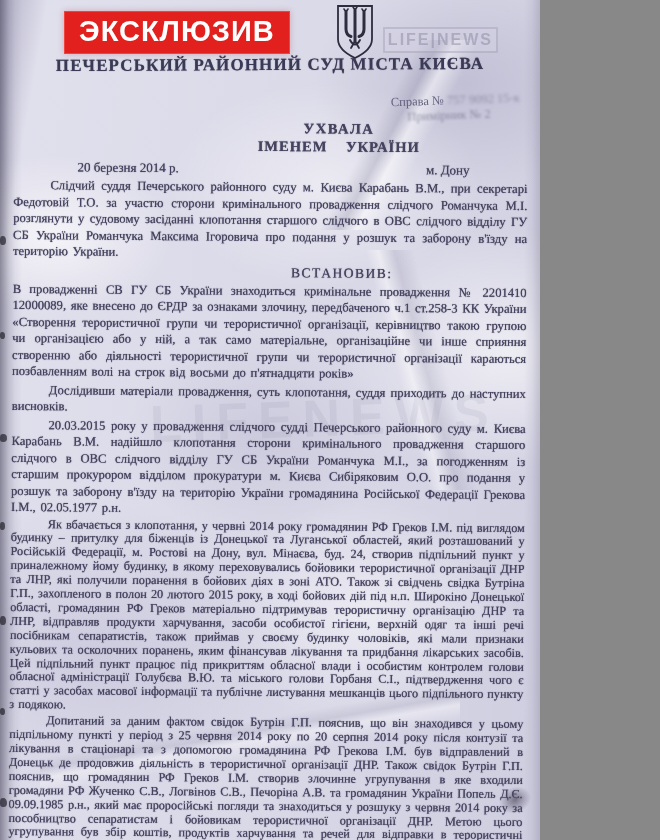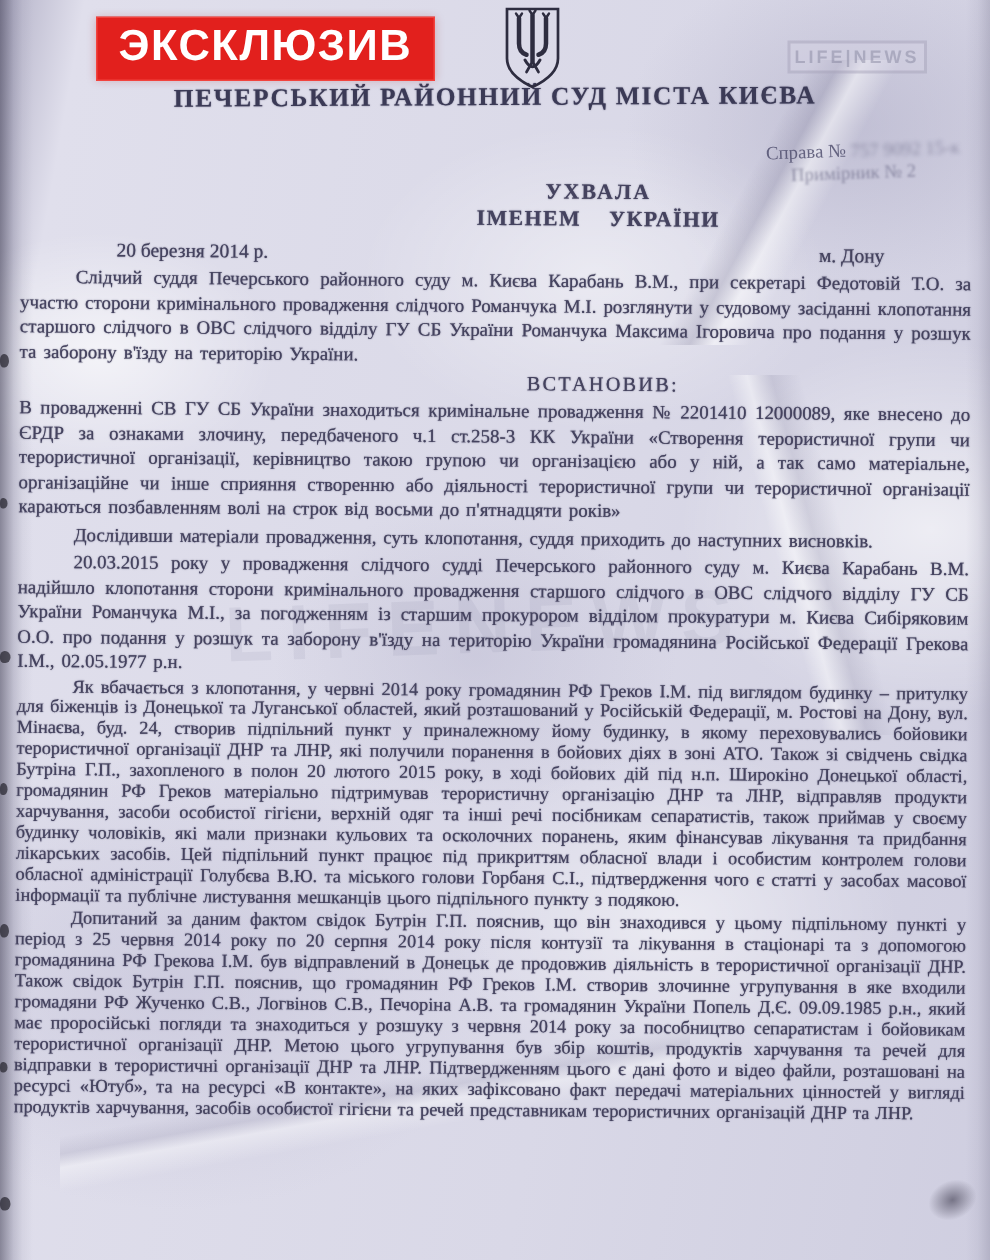--- a/index.html
+++ b/index.html
@@ -1,17 +1,17 @@
 <!DOCTYPE html>
 <html><head>
 <meta charset="utf-8">
 <style>
   html,body{margin:0;padding:0;background:#888;}
   .page{
-    position:relative; width:660px; height:840px; overflow:hidden;
+    position:relative; width:540px; height:840px; overflow:hidden;
     font-family:"Liberation Serif","DejaVu Serif",serif;
     color:#45435f;
     background:
       radial-gradient(190px 130px at 10% 28%, rgba(255,255,255,.65), transparent 62%),
       radial-gradient(230px 170px at 86% 10%, rgba(172,170,196,.5), transparent 65%),
       radial-gradient(280px 210px at 94% 42%, rgba(255,255,255,.6), transparent 60%),
       radial-gradient(320px 230px at 18% 78%, rgba(186,184,209,.45), transparent 66%),
       radial-gradient(250px 190px at 68% 73%, rgba(255,255,255,.5), transparent 60%),
       radial-gradient(210px 160px at 48% 52%, rgba(180,178,203,.38), transparent 64%),
       radial-gradient(260px 170px at 60% 22%, rgba(255,255,255,.45), transparent 60%),
@@ -44,21 +44,21 @@
     background:#e2201d; color:#ffffff;
     font-family:"Liberation Sans","DejaVu Sans",sans-serif;
     font-weight:bold; font-size:29px; line-height:1;
     padding:6px 15px 8px; letter-spacing:1px;
     box-shadow:inset 0 0 0 1px rgba(255,96,90,.55), 0 0 6px rgba(160,20,20,.25);
   }
   .emblem{position:absolute; left:334px; top:4px; z-index:9;}
   .wm-corner{
     position:absolute; right:42px; top:27px; z-index:8;
     font-family:"Liberation Sans","DejaVu Sans",sans-serif;
-    font-weight:bold; font-size:12px; letter-spacing:2px;
+    font-weight:bold; font-size:16px; letter-spacing:2px;
     color:rgba(122,121,148,.42);
     border:2px solid rgba(122,121,148,.26);
     background:rgba(214,212,229,.35);
     padding:2px 3px;
   }
   .wm-page{
     position:absolute; left:150px; top:388px; z-index:2;
     font-family:"Liberation Sans","DejaVu Sans",sans-serif;
     font-weight:bold; font-size:52px; letter-spacing:10px;
     color:rgba(116,114,146,.10); transform:rotate(-2deg);

